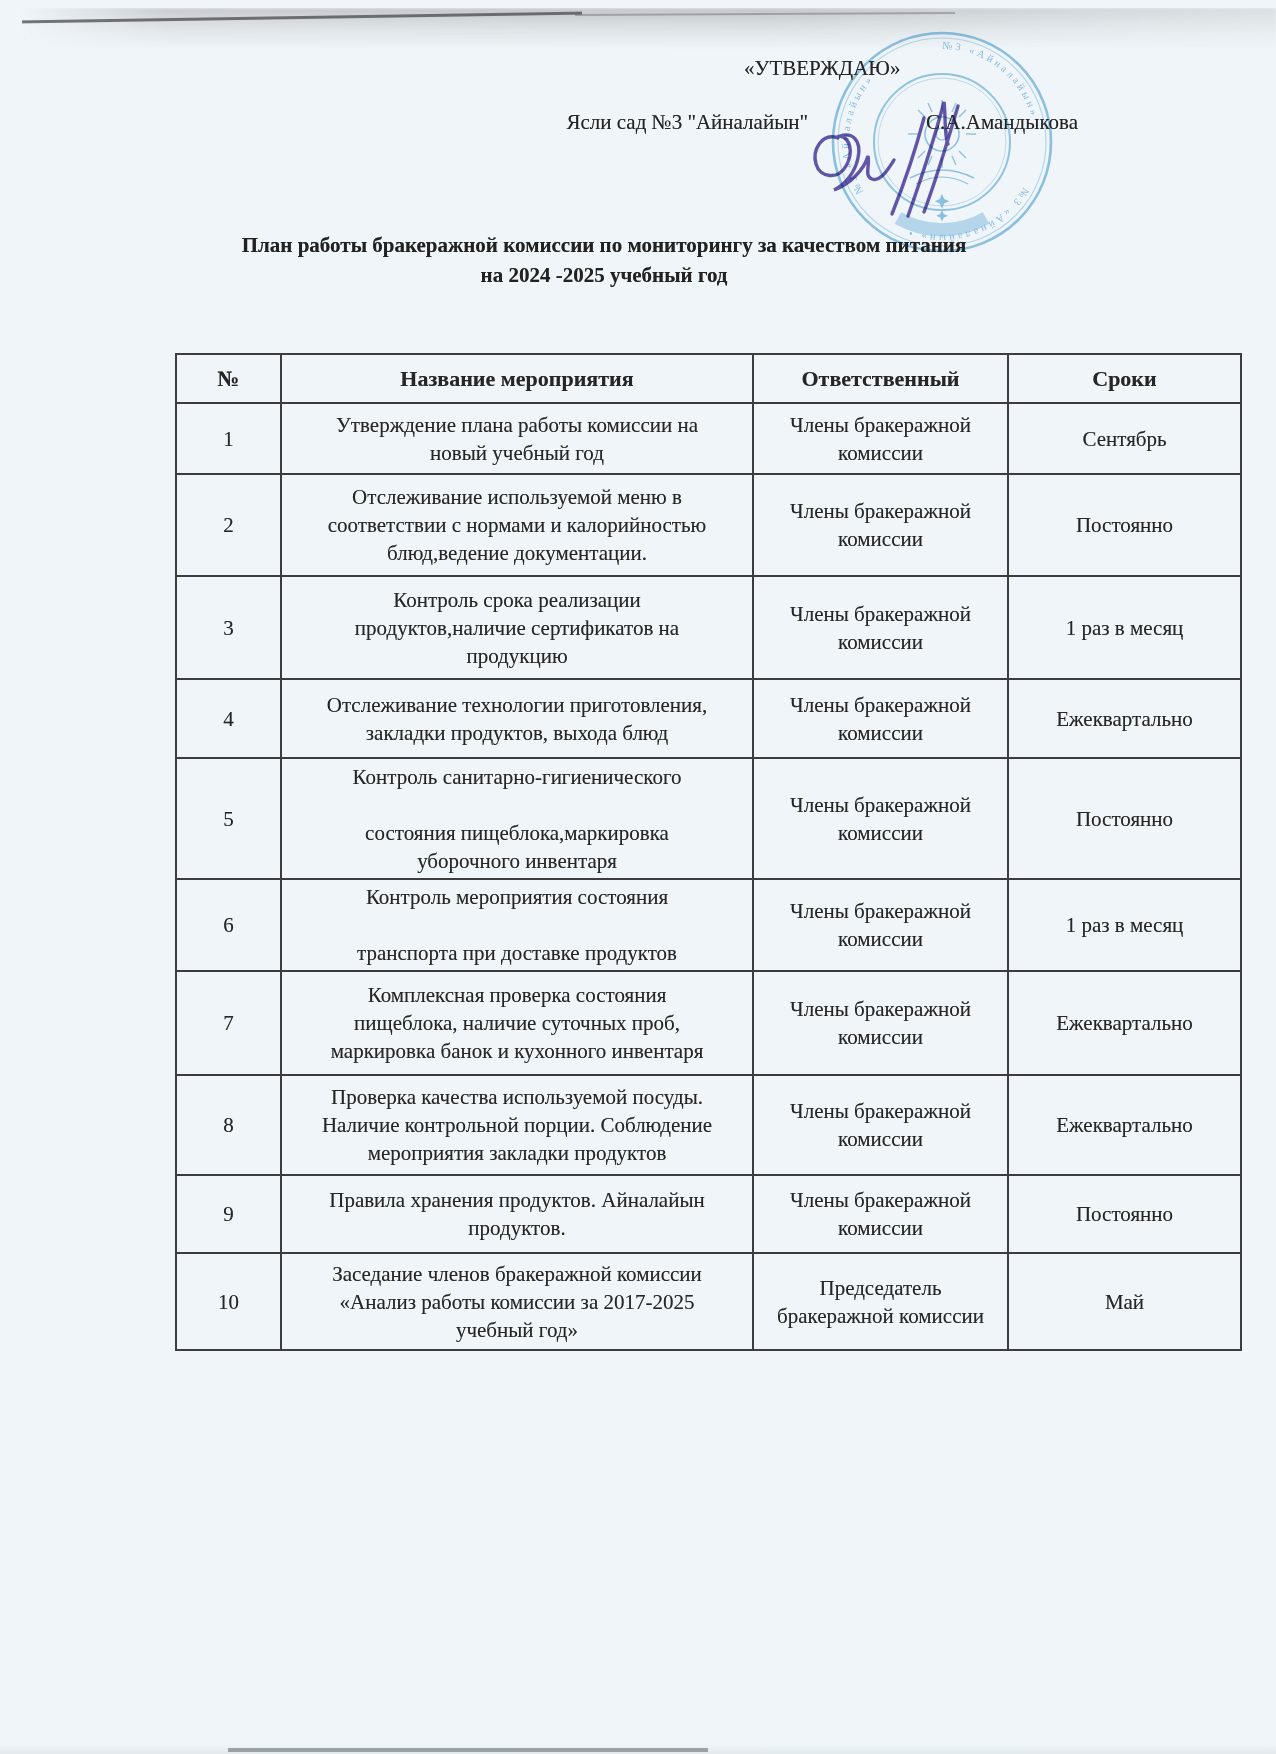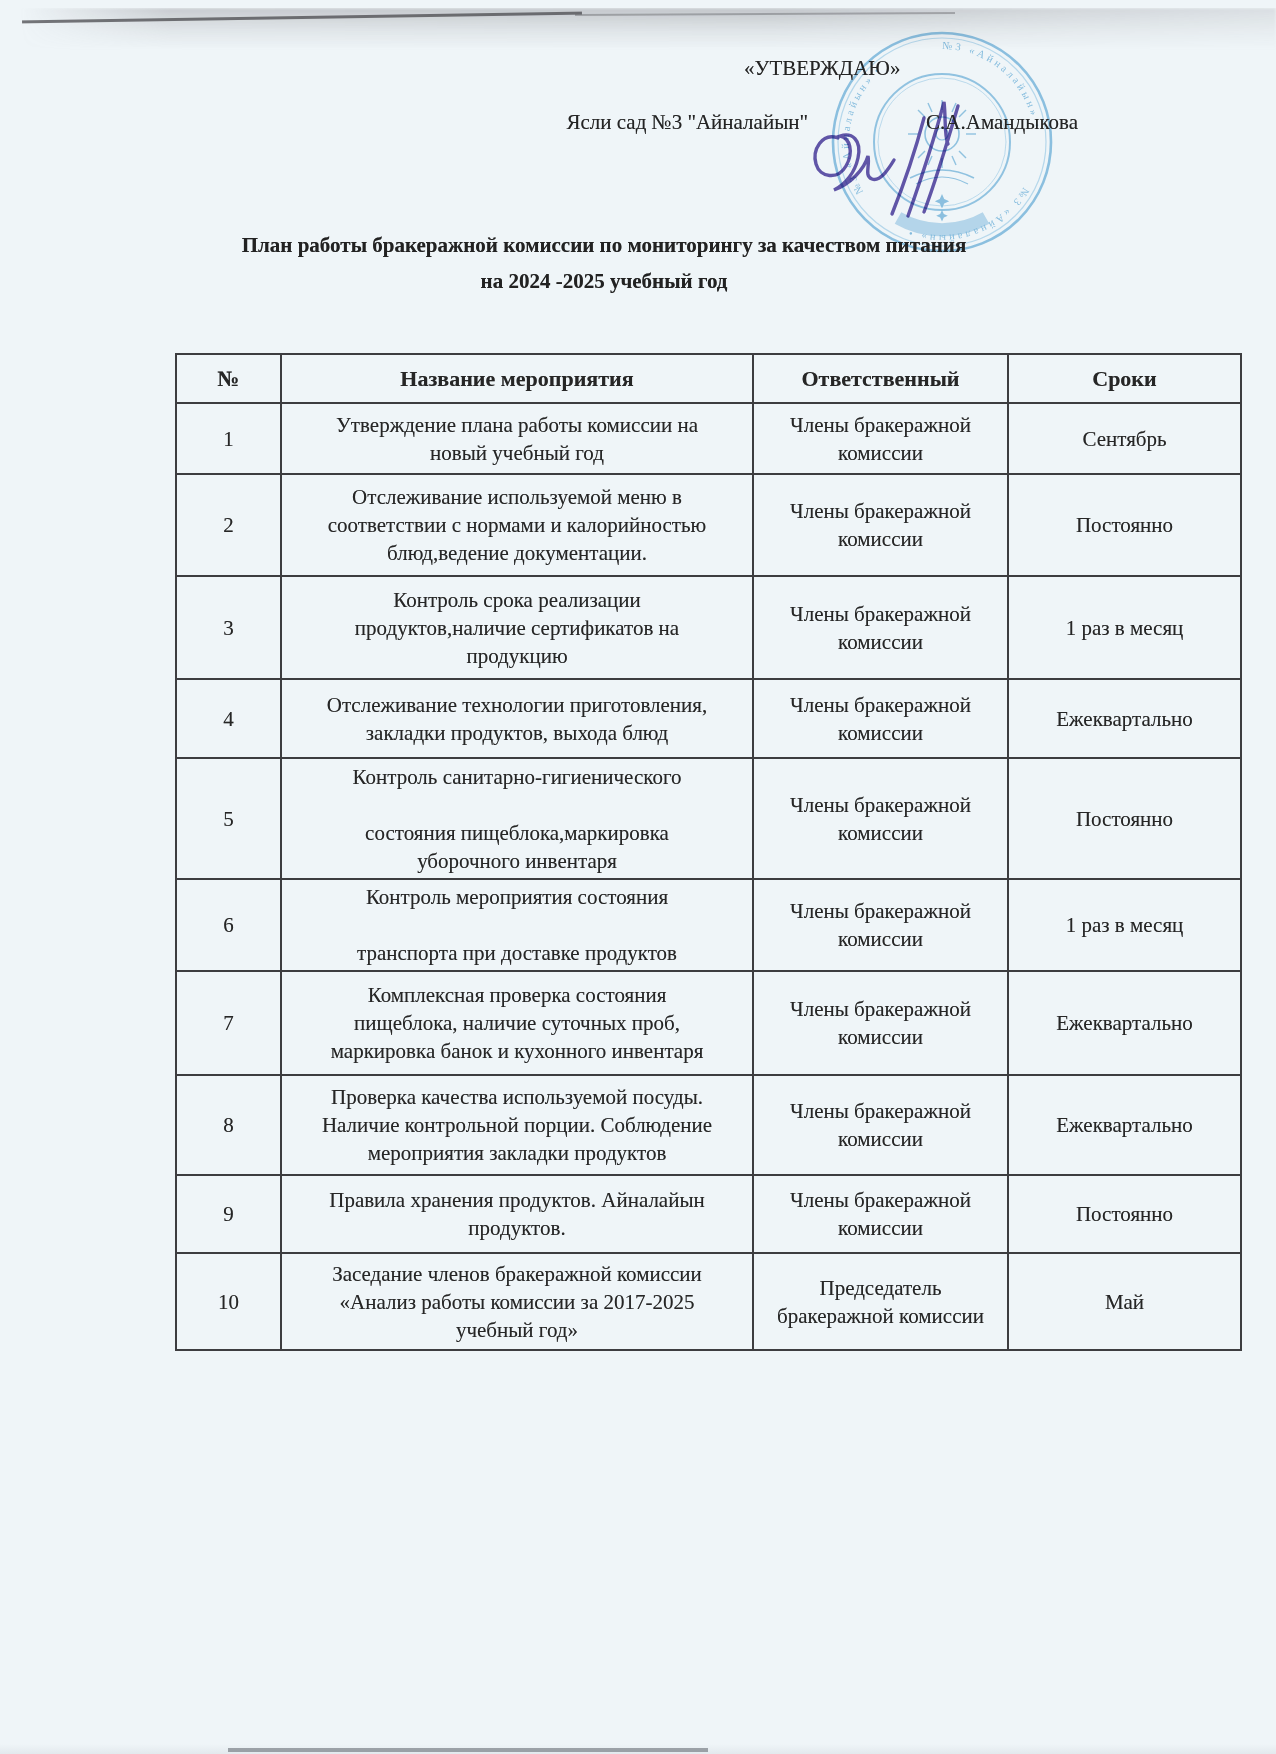--- a/index.html
+++ b/index.html
@@ -57,21 +57,21 @@
   .approval .l1{margin-bottom:26px;}
   .approval .l2{margin-bottom:9px;}
   .approval .l3{white-space:nowrap;}
   .sig-gap{display:inline-block;width:118px;}
   
   .doc-title{
     position:absolute;top:230px;left:4px;width:1200px;
     text-align:center;font-weight:bold;font-size:21px;line-height:30px;
     color:#222;text-shadow:0 0 .5px rgba(30,30,30,.5);
   }
-  .doc-title .t2{margin-top:6px;}
+  .doc-title .t2{margin-top:0;}
   
   table.plan{
     position:absolute;top:353px;left:175px;
     width:1065px;border-collapse:collapse;table-layout:fixed;
     color:#262626;text-shadow:0 0 .4px rgba(35,35,35,.4);
   }
   table.plan th, table.plan td{
     border:2px solid #3d3d40;
     text-align:center;vertical-align:middle;
     padding:3px 10px;

